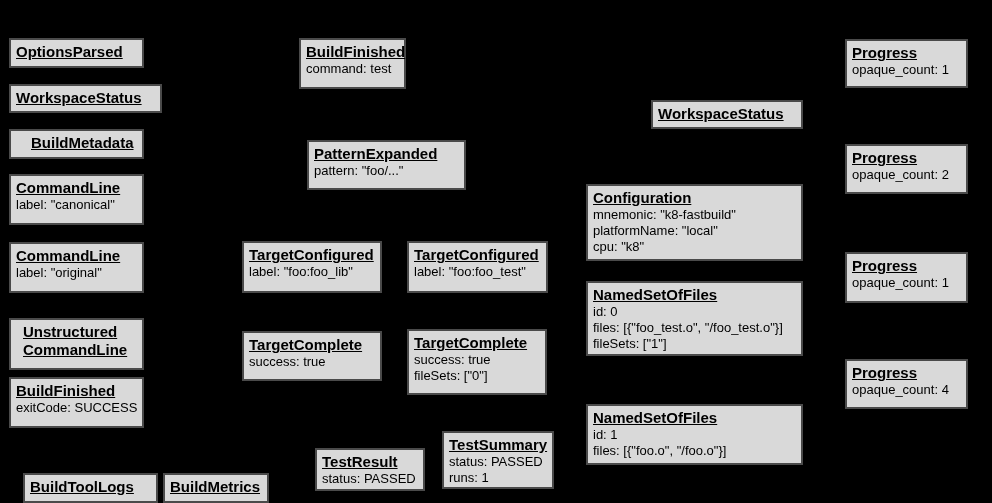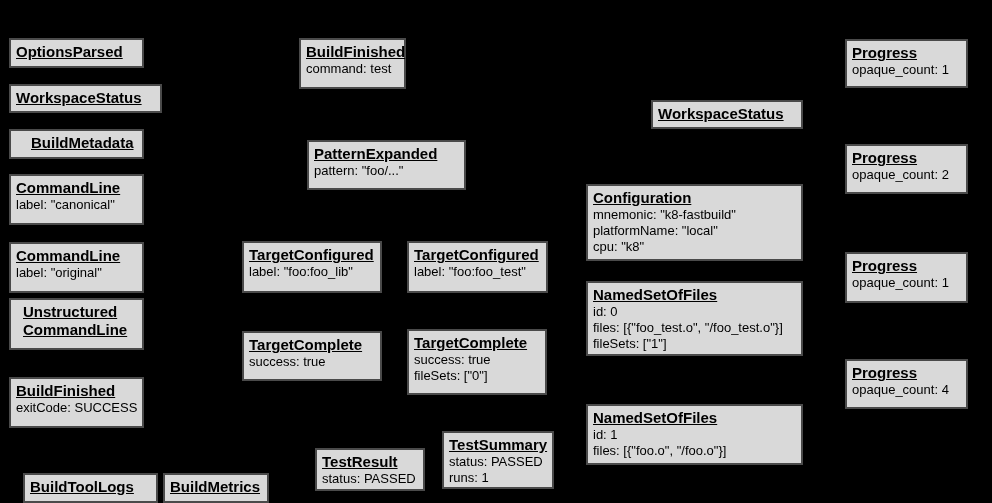--- a/index.html
+++ b/index.html
@@ -54,21 +54,21 @@
   <div class="node" style="left:9px; top:148px; width:135px; height:51px;">
     <span class="title">CommandLine</span>
     <div class="line">label: "canonical"</div>
   </div>
 
   <div class="node" style="left:9px; top:216px; width:135px; height:51px;">
     <span class="title">CommandLine</span>
     <div class="line">label: "original"</div>
   </div>
 
-  <div class="node" style="left:9px; top:272px; width:135px; height:52px;padding-left:12px;">
+  <div class="node" style="left:9px; top:292px; width:135px; height:52px;padding-left:12px;">
     <span class="title">Unstructured</span>
     <span class="title">CommandLine</span>
   </div>
 
   <div class="node" style="left:9px; top:351px; width:135px; height:51px;">
     <span class="title">BuildFinished</span>
     <div class="line">exitCode: SUCCESS</div>
   </div>
 
   <div class="node" style="left:23px; top:447px; width:135px; height:30px;">

